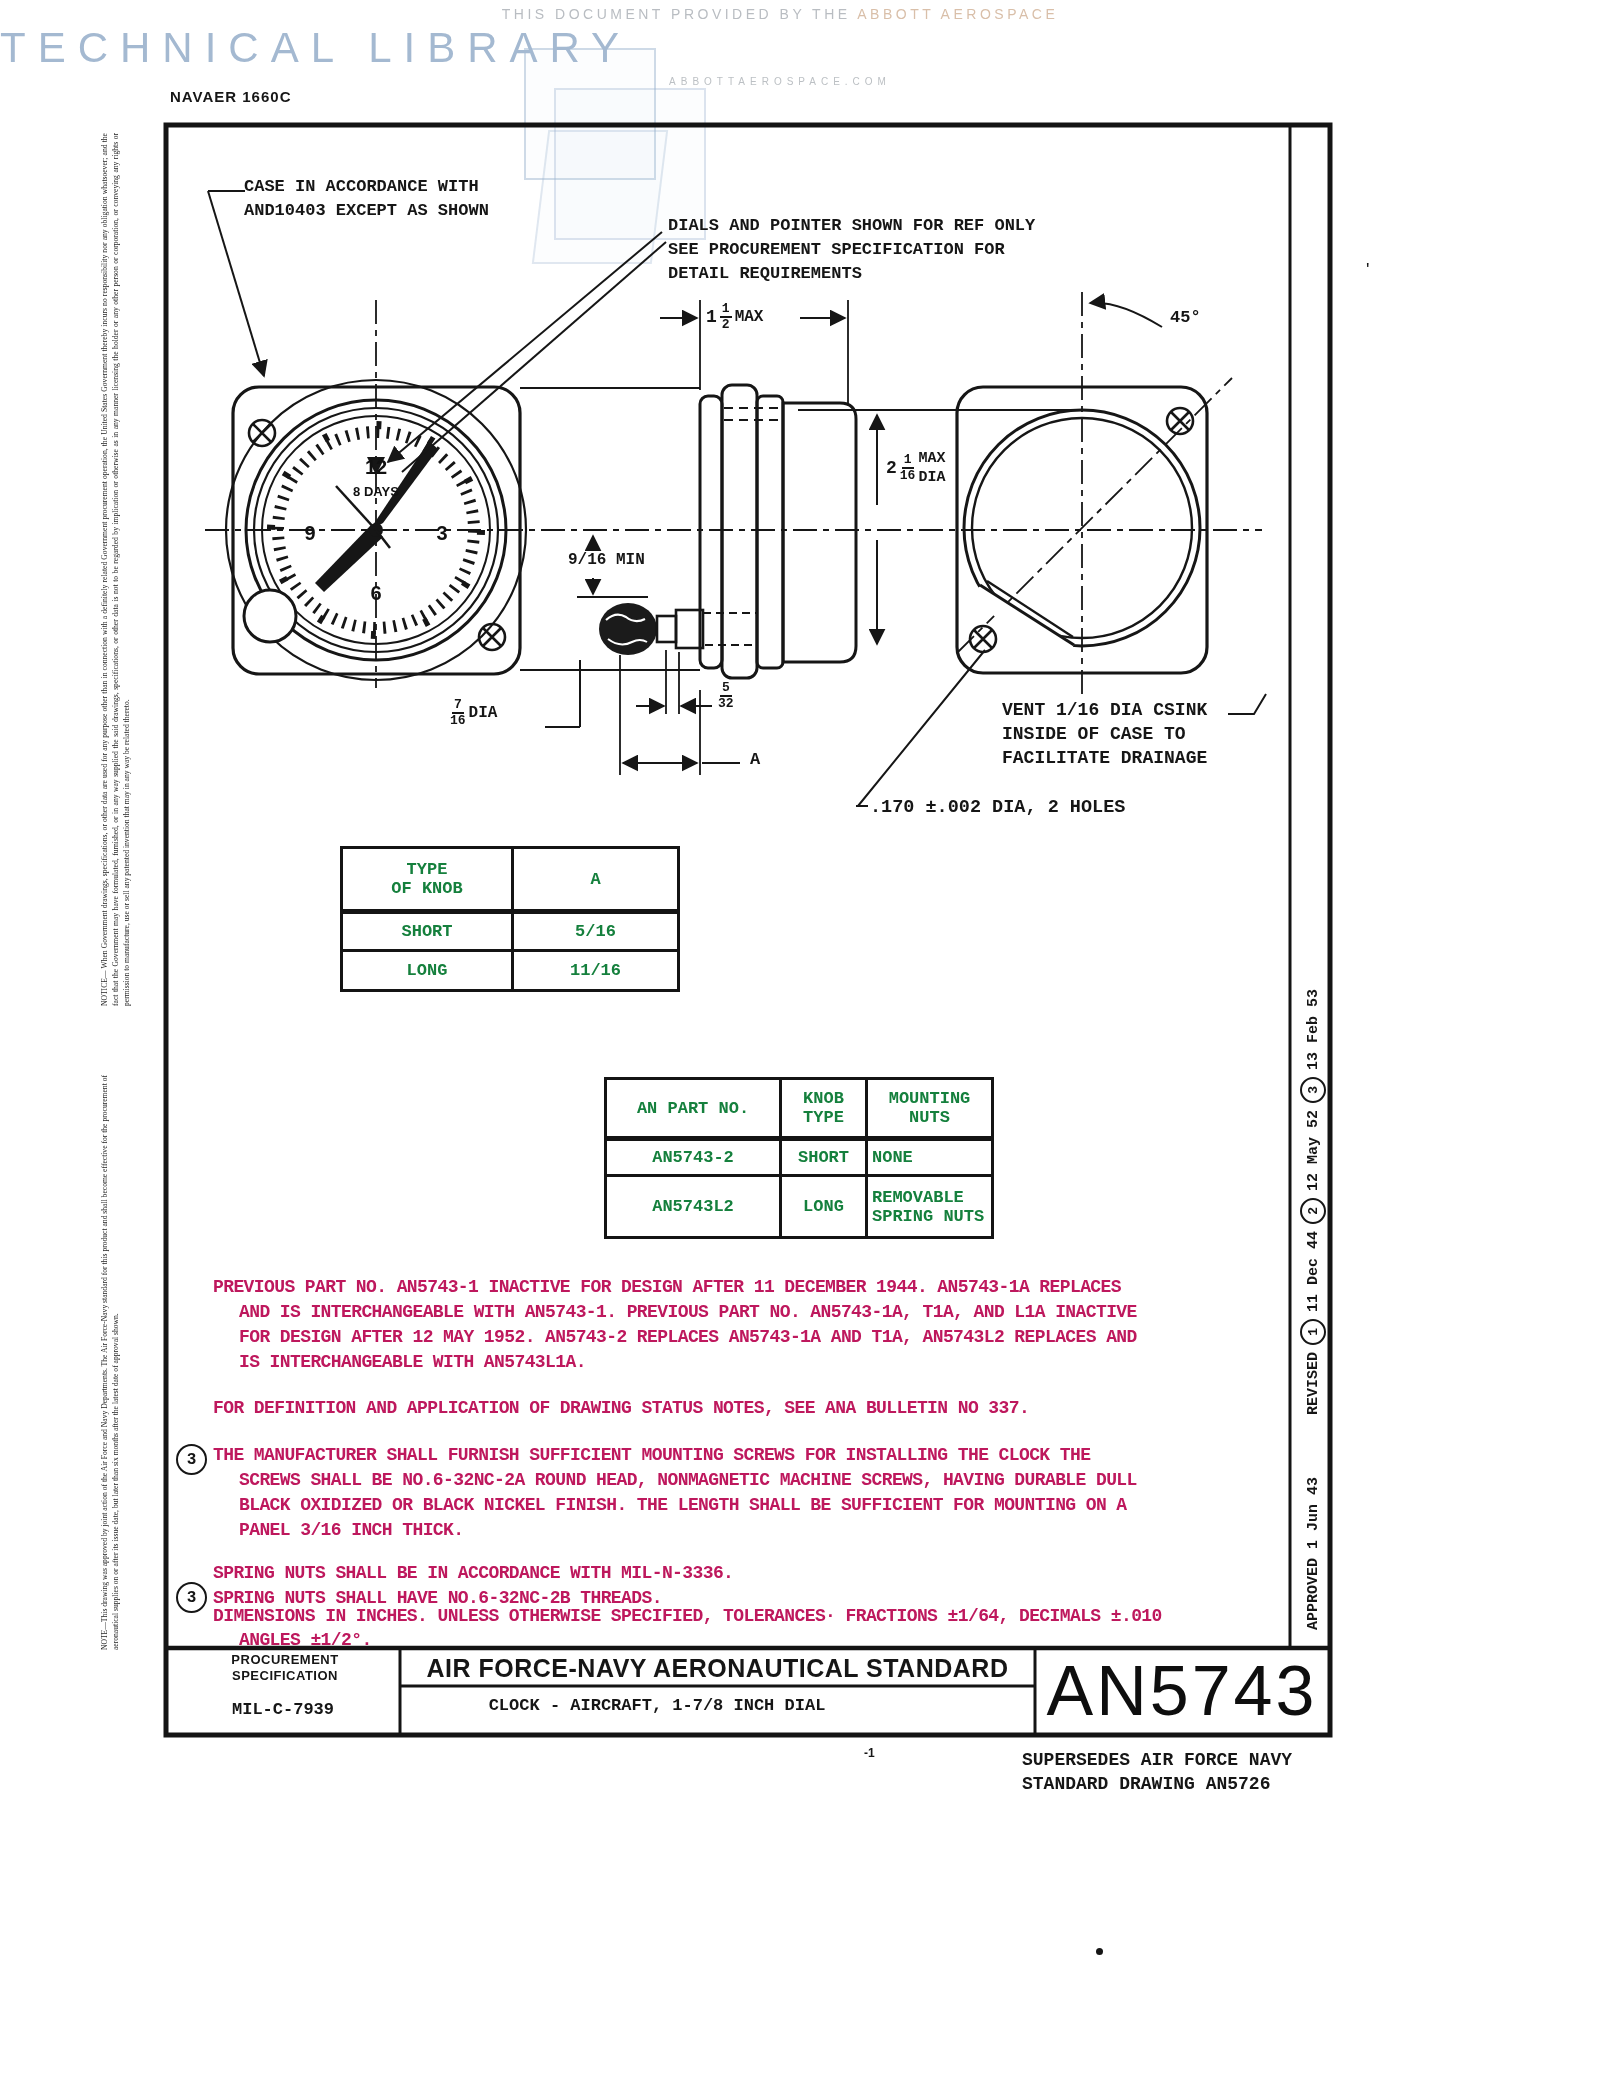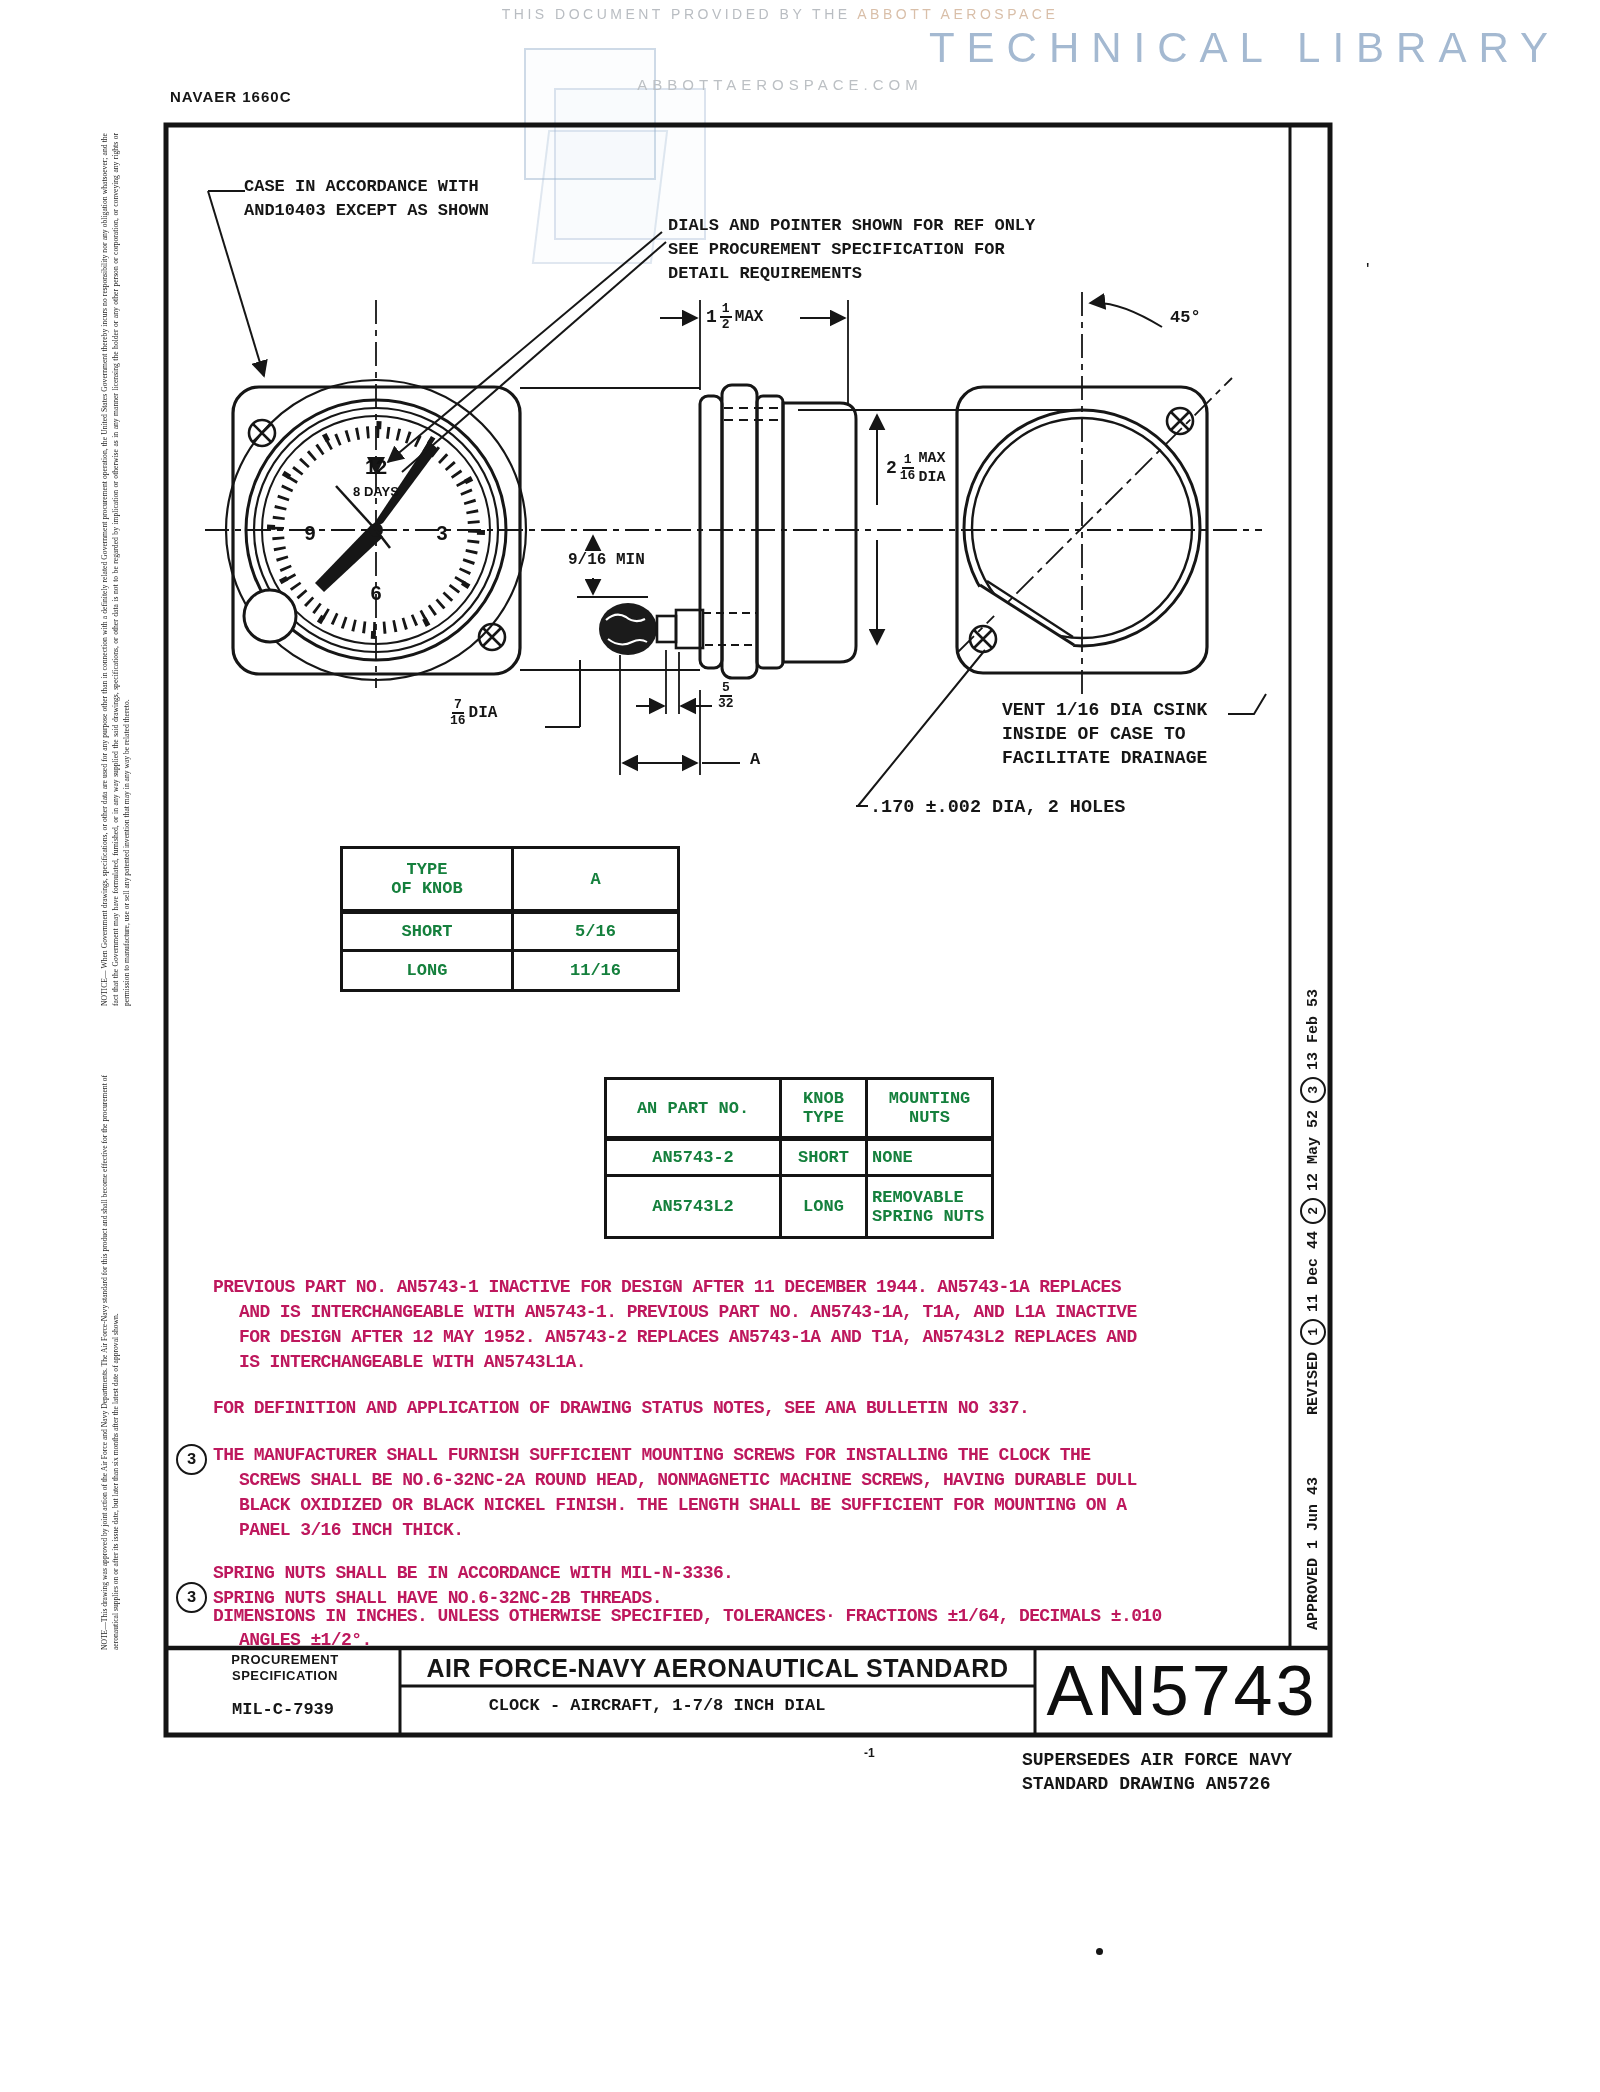--- a/index.html
+++ b/index.html
@@ -4,22 +4,22 @@
 <style>
   html,body{margin:0;padding:0;background:#fff}
   body{width:1600px;height:2092px;position:relative;overflow:hidden;
        font-family:"Liberation Sans","DejaVu Sans",sans-serif;color:#161616}
   .abs{position:absolute}
   .pre{white-space:pre-line}
   .hang{padding-left:26px;text-indent:-26px}
   
   .hdr-line1{left:0;top:6px;width:1560px;text-align:center;font-size:14px;letter-spacing:3.5px;color:#b9bdc2}
   .hdr-brand{color:#d9bfa9}
-  .hdr-line2{left:0;top:24px;width:1560px;text-align:right;font-size:42px;letter-spacing:12px;color:#a4b9d1;font-weight:400}
-  .hdr-line3{left:0;top:76px;width:1560px;text-align:center;font-size:15px;letter-spacing:5px;color:#bcc0c4}
+  .hdr-line2{left:0;top:24px;width:1560px;text-align:left;font-size:42px;letter-spacing:12px;color:#a4b9d1;font-weight:400}
+  .hdr-line3{left:0;top:76px;width:1560px;text-align:center;font-size:10px;letter-spacing:5px;color:#bcc0c4}
   .wm{border:2px solid rgba(150,175,205,.45);background:rgba(200,215,230,.06)}
   
   .callout{font-family:"Liberation Mono","DejaVu Sans Mono",monospace;font-weight:700;font-size:17px;line-height:24px;color:#161616;white-space:pre-line}
   .dim{font-family:"Liberation Mono","DejaVu Sans Mono",monospace;font-weight:700;font-size:16px;color:#161616;display:flex;align-items:center;gap:3px;background:#fff;padding:0 2px}
   .fr{display:inline-flex;flex-direction:column;align-items:center;line-height:1.05;font-size:13px}
   .fr .n{border-bottom:2px solid #161616;padding:0 2px}
   .note{left:213px;font-family:Liberation Mono, monospace;font-weight:700;font-size:18px;line-height:25px;letter-spacing:-.6px;white-space:pre-line;color:#be185d}
   .c3{width:27px;height:27px;border:2.5px solid #161616;border-radius:50%;display:flex;align-items:center;justify-content:center;
       font:700 16px "Liberation Mono","DejaVu Sans Mono",monospace;background:#fff}
   

